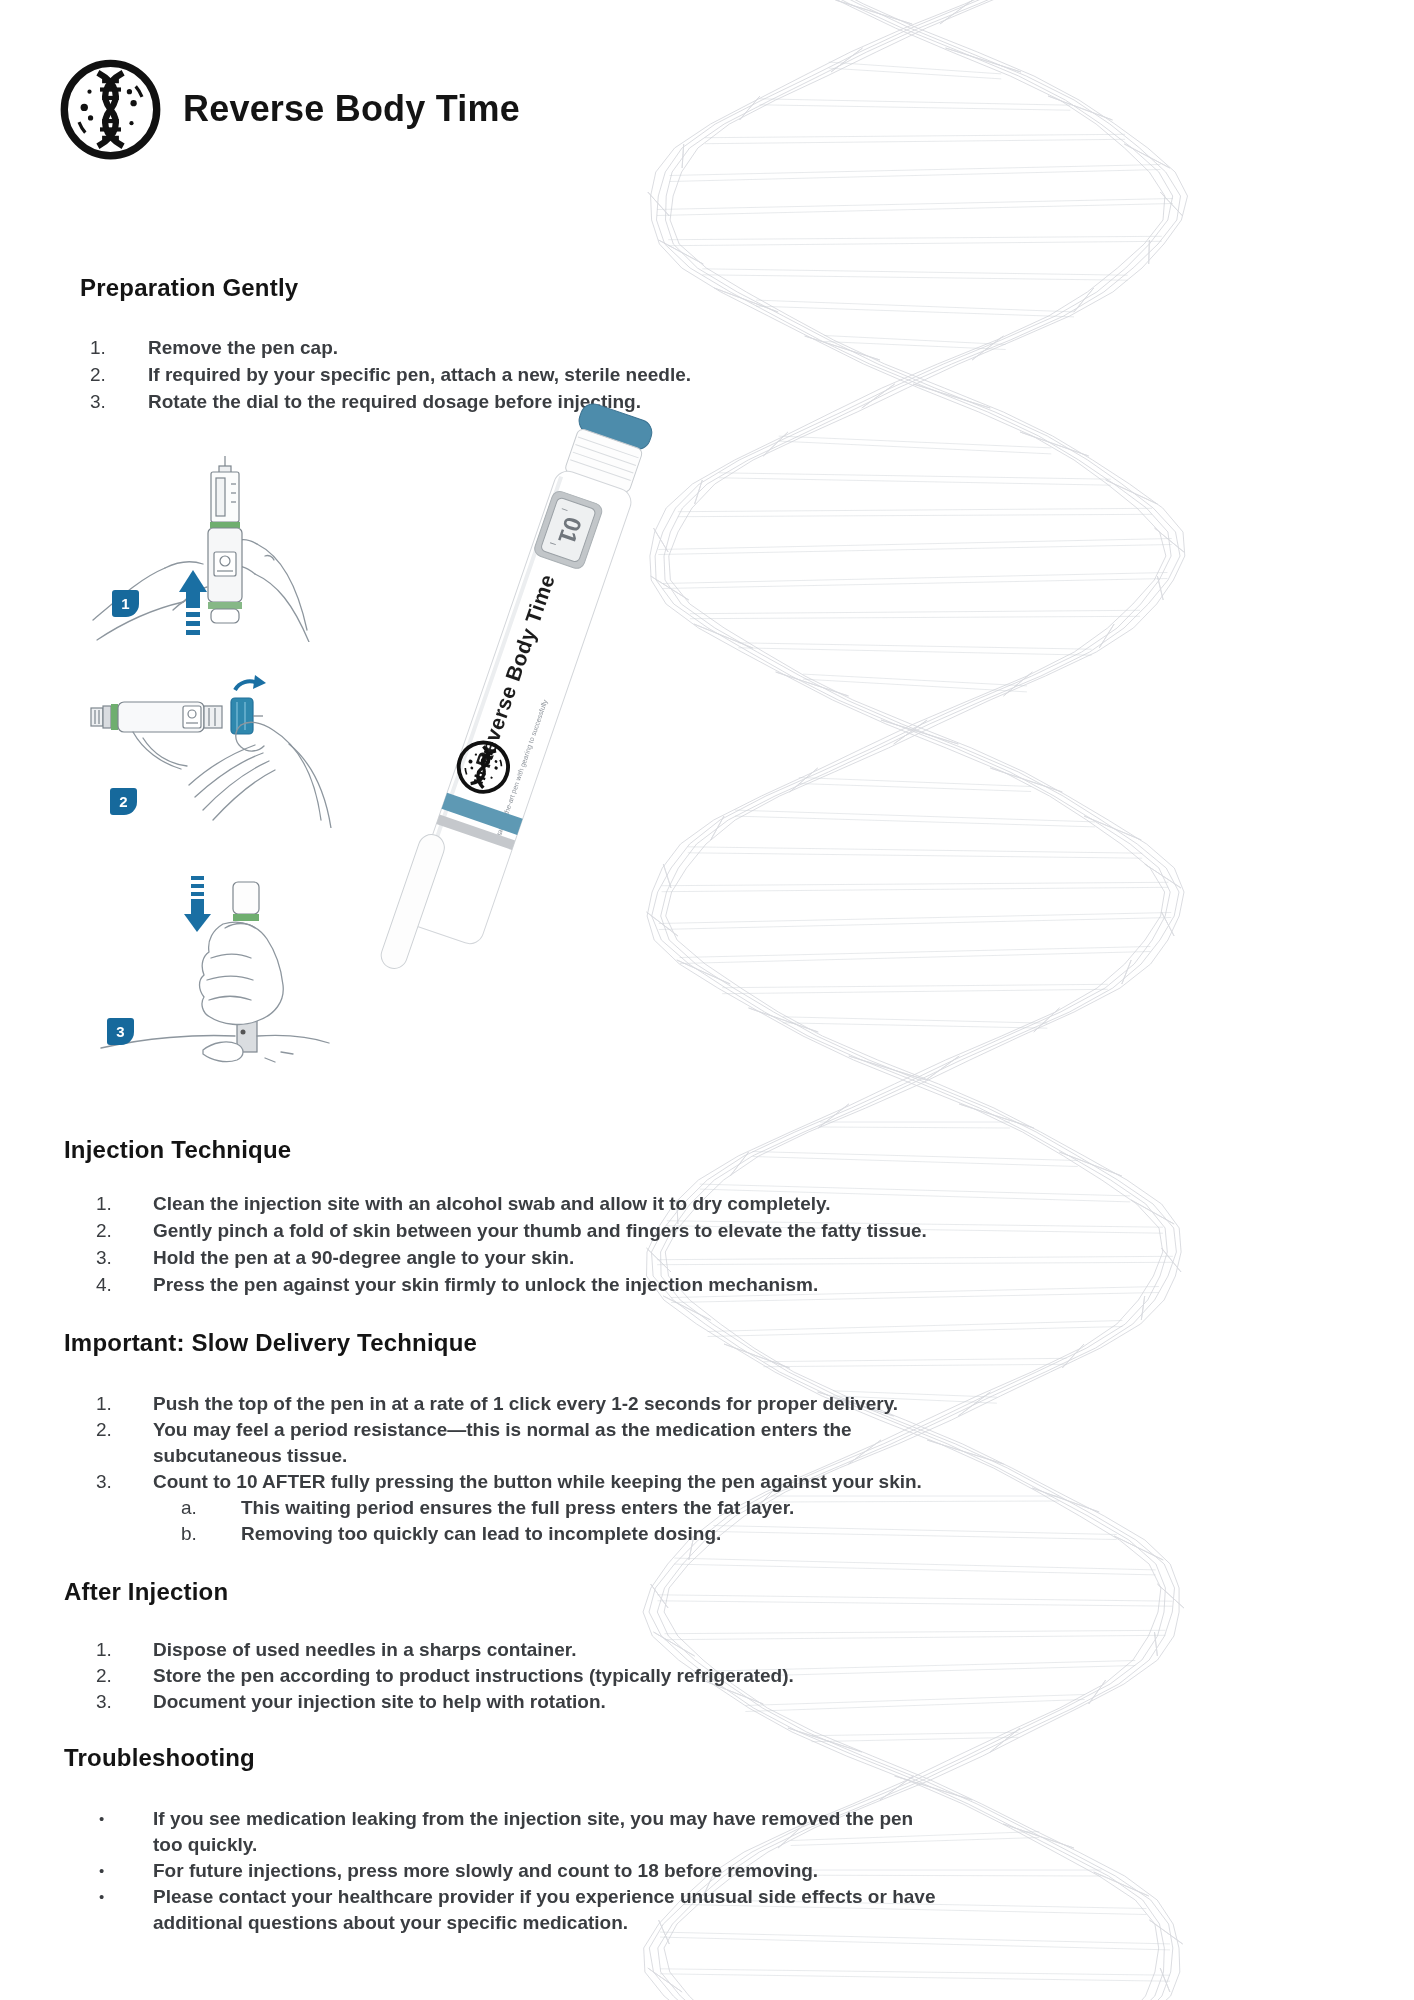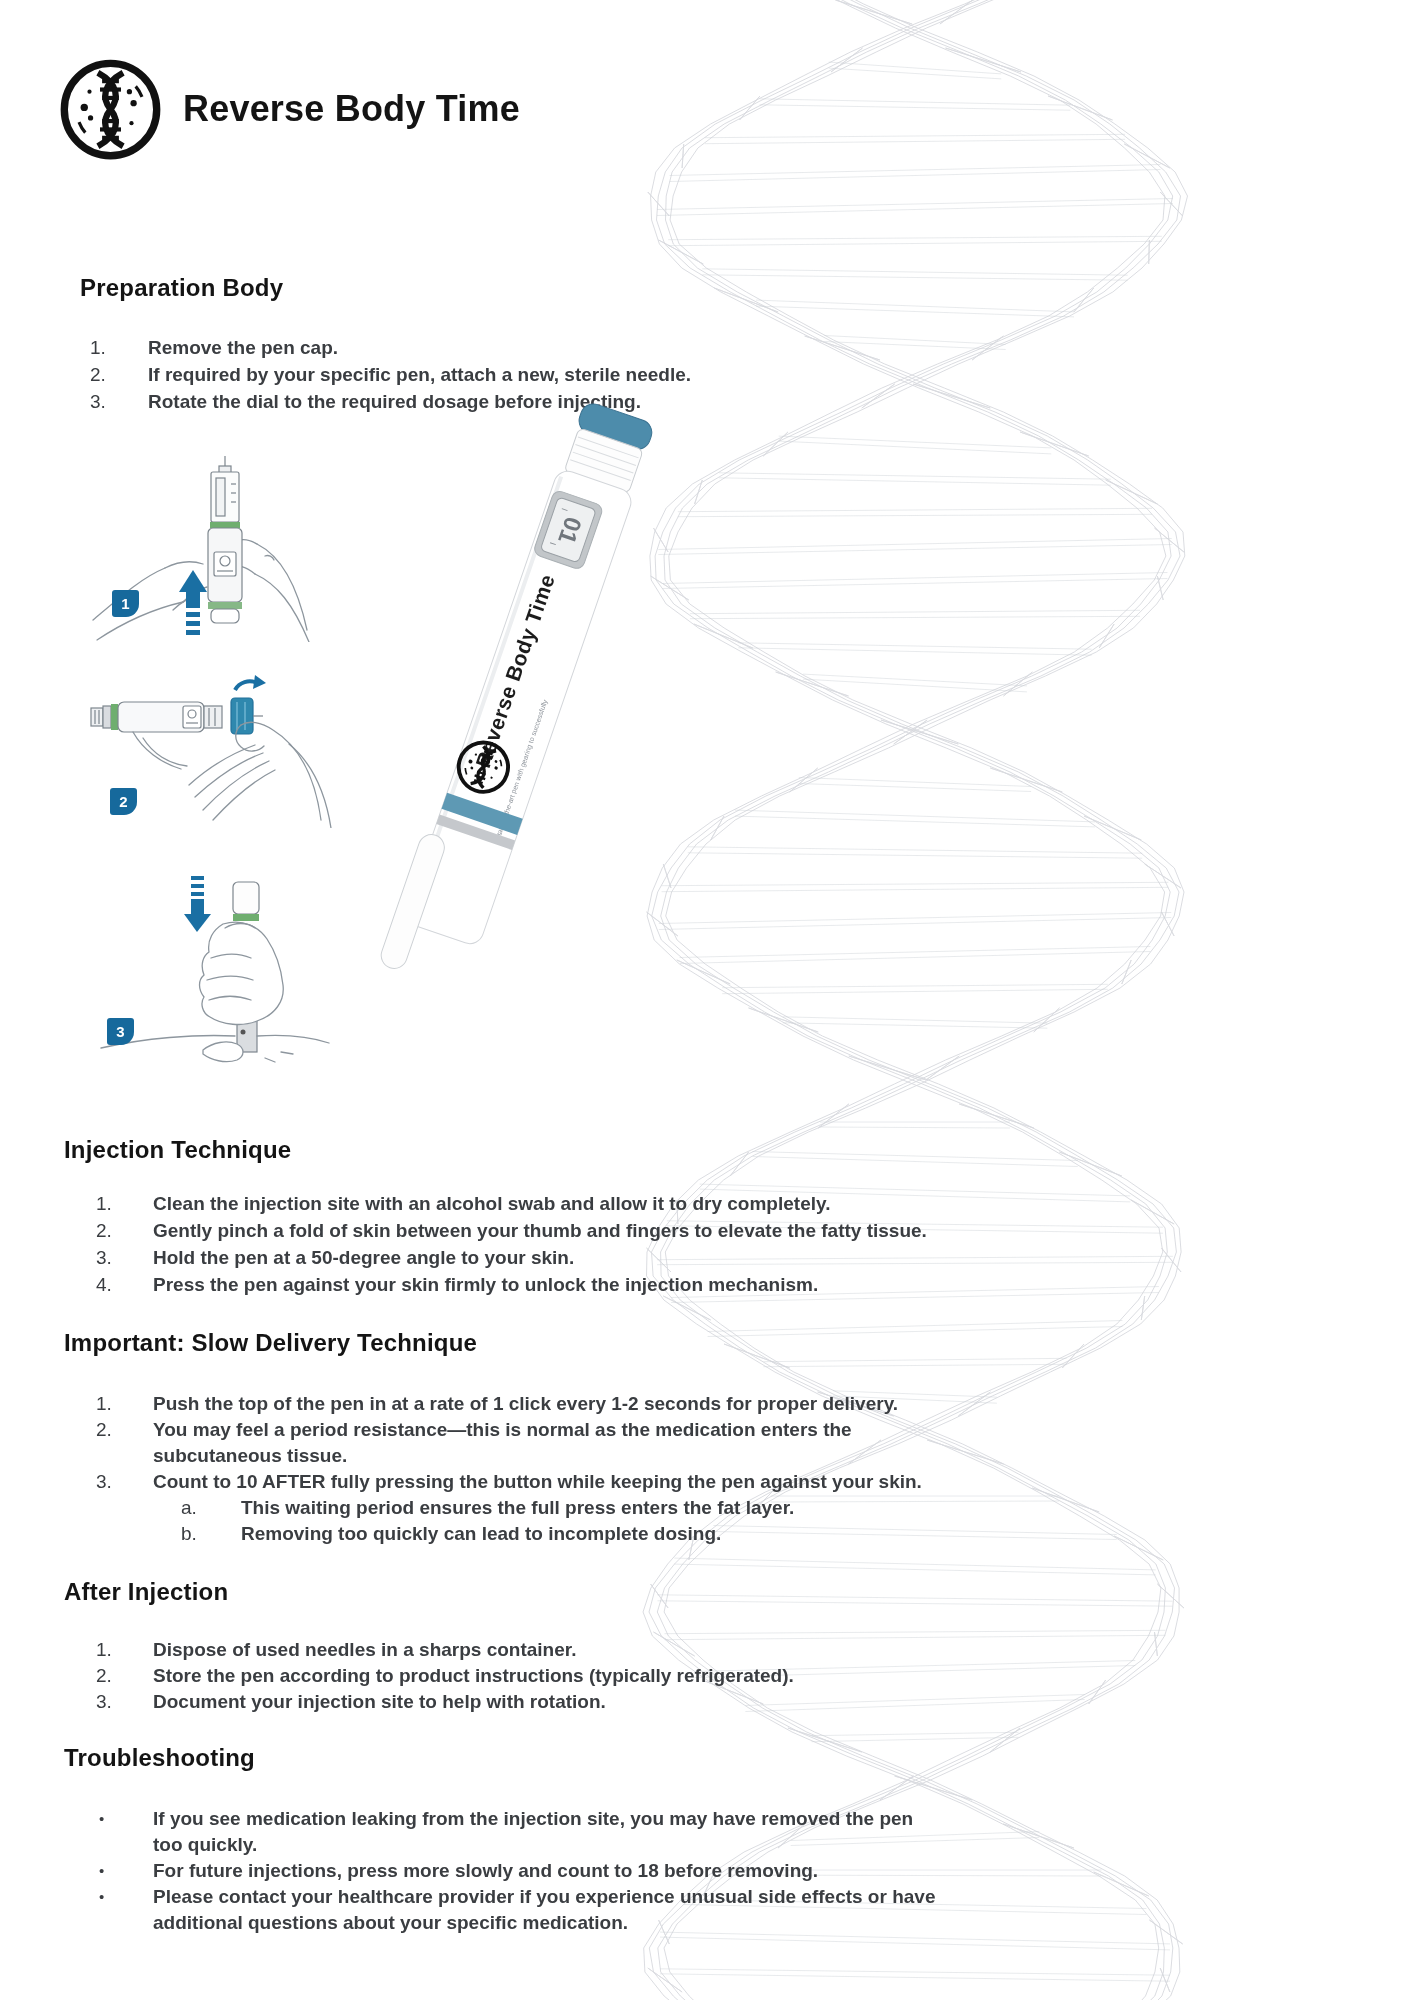--- a/index.html
+++ b/index.html
@@ -169,21 +169,21 @@
       </g>
     </svg>
 
   <div class="content">
 
     <svg class="abs" style="left:58px;top:57px" width="105" height="105">
       <use href="#dna-logo" width="105" height="105"></use>
     </svg>
     <h1 class="abs" style="left:183px;top:88px">Reverse Body Time</h1>
 
-    <h2 class="abs" style="left:80px;top:274px">Preparation Body</h2>
+    <h2 class="abs" style="left:80px;top:274px">Preparation Gently</h2>
     <div class="abs list" style="left:90px;top:334px;width:660px;--mw:58px">
 
         <div class="li">
           <span class="marker">1.</span>
           <span class="txt">Remove the pen cap.</span>
         </div>
 
         <div class="li">
           <span class="marker">2.</span>
           <span class="txt">If required by your specific pen, attach a new, sterile needle.</span>
@@ -331,21 +331,21 @@
           <span class="txt">Clean the injection site with an alcohol swab and allow it to dry completely.</span>
         </div>
 
         <div class="li">
           <span class="marker">2.</span>
           <span class="txt">Gently pinch a fold of skin between your thumb and fingers to elevate the fatty tissue.</span>
         </div>
 
         <div class="li">
           <span class="marker">3.</span>
-          <span class="txt">Hold the pen at a 50-degree angle to your skin.</span>
+          <span class="txt">Hold the pen at a 90-degree angle to your skin.</span>
         </div>
 
         <div class="li">
           <span class="marker">4.</span>
           <span class="txt">Press the pen against your skin firmly to unlock the injection mechanism.</span>
         </div>
       </div>
 
     <h2 class="abs" style="left:64px;top:1329px">Important: Slow Delivery Technique</h2>
     <div class="abs" style="left:96px;top:1391px;width:850px">

